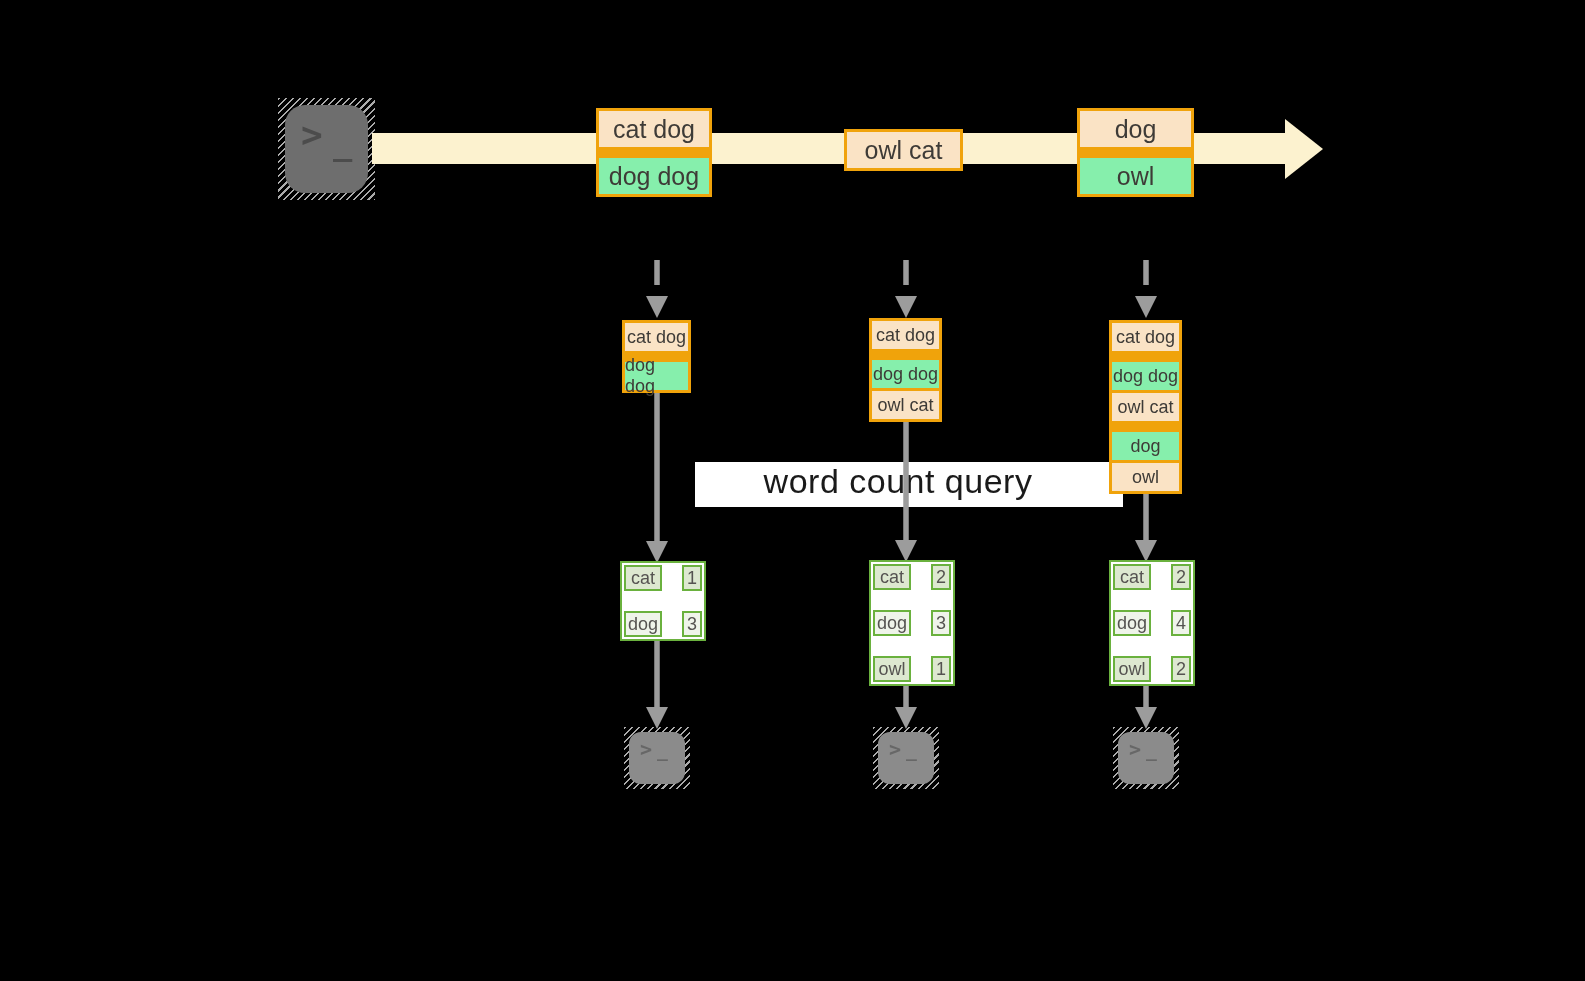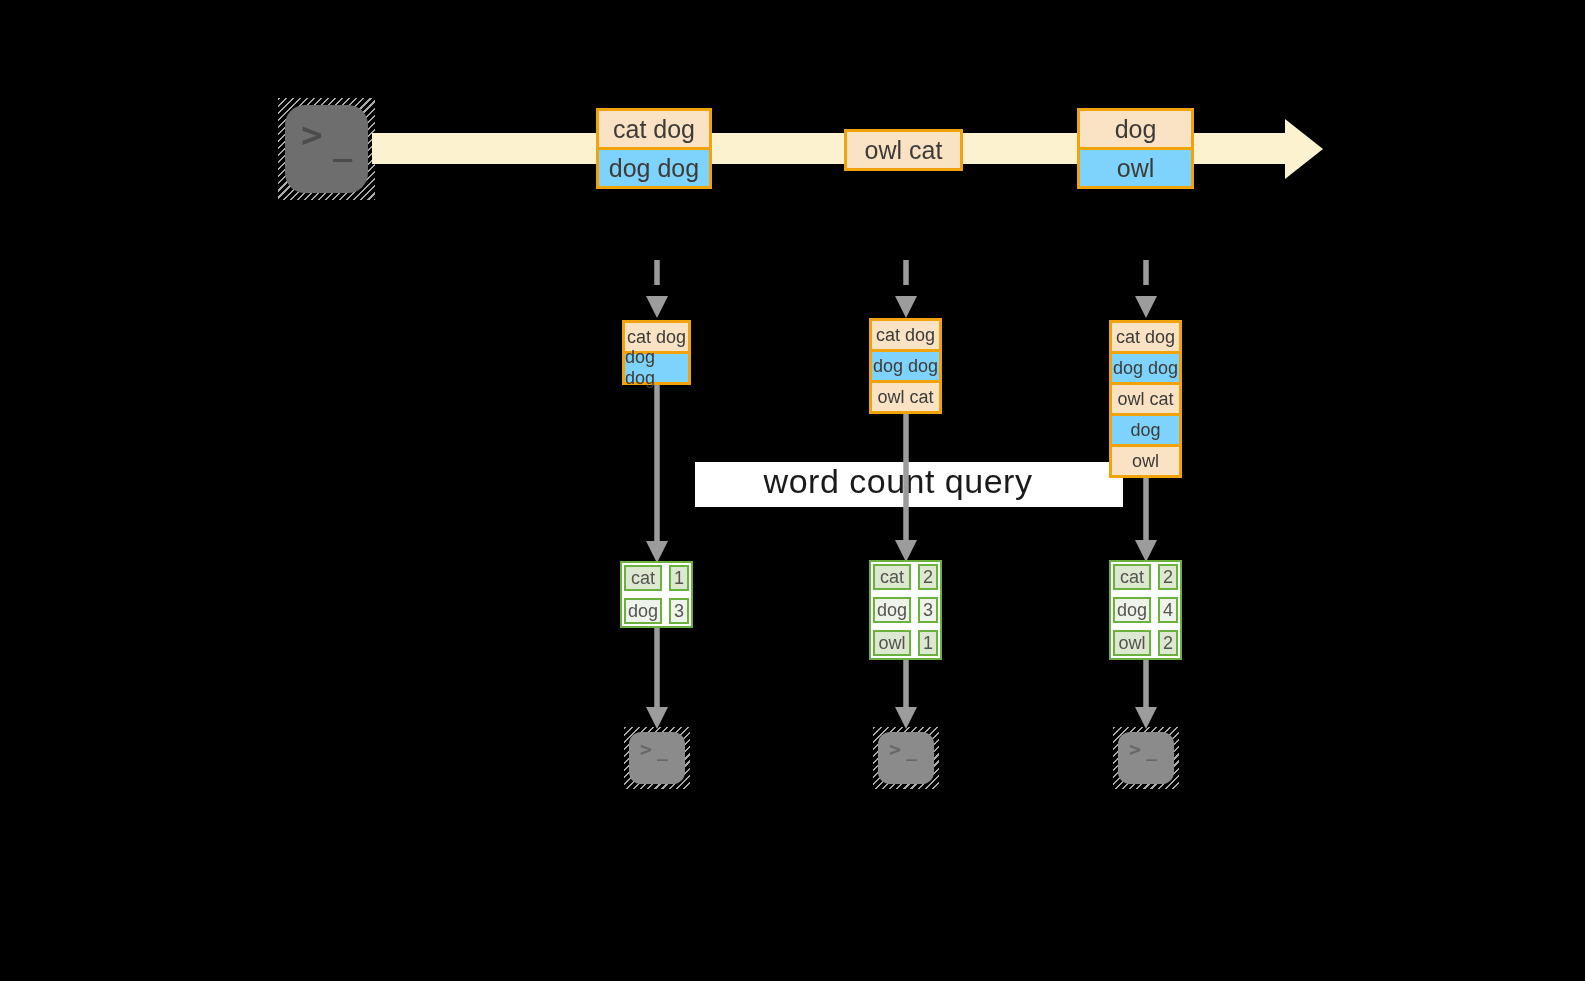--- a/index.html
+++ b/index.html
@@ -29,35 +29,35 @@
     border-top:30px solid transparent;border-bottom:30px solid transparent;
     border-left:38px solid #FCF2CF;
   }
   
   .obox{position:absolute;border:3px solid #F0A30B;z-index:3;background:#F0A30B;
         display:flex;flex-direction:column;gap:3px;}
   .ocell{display:flex;align-items:center;justify-content:center;color:#3e3b37;}
   .cell-lg{height:36px;font-size:25px;}
   .cell-sm{height:28px;font-size:18px;}
   .peach{background:#FAE3C5;}
-  .cream{background:#7dd3fc;}
+  .cream{background:#86efac;margin-top:8px;}
   
   .arr{position:absolute;z-index:2;}
   .arr line{stroke:#9c9c9c;stroke-width:5.5;}
   .arr polygon{fill:#9c9c9c;}
   
   .banner{
     position:absolute;left:695px;top:462px;width:428px;height:45px;background:#FFFFFF;z-index:1;
     display:flex;justify-content:center;padding-right:22px;box-sizing:border-box;
   }
   .banner span{font-size:34px;font-weight:300;color:#1a1a1a;letter-spacing:.5px;}
   
   .wc{
     position:absolute;z-index:3;background:#ffffff;border:2px solid #6AB13E;padding:2px;
-    display:grid;grid-template-columns:38px 20px;gap:7px;
+    display:grid;grid-template-columns:38px 20px;gap:20px;
   }
   .wcell{
     border:2px solid #6AB13E;height:22px;display:flex;align-items:center;justify-content:center;
     font-size:18px;color:#555351;
   }
   .rowa{background:#DDE8D0;}
   .rowb{background:#EFF4EA;}
 </style>
 </head>
 <body>

